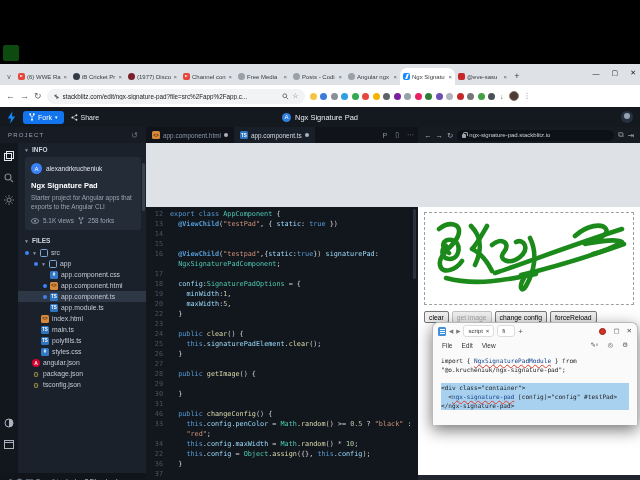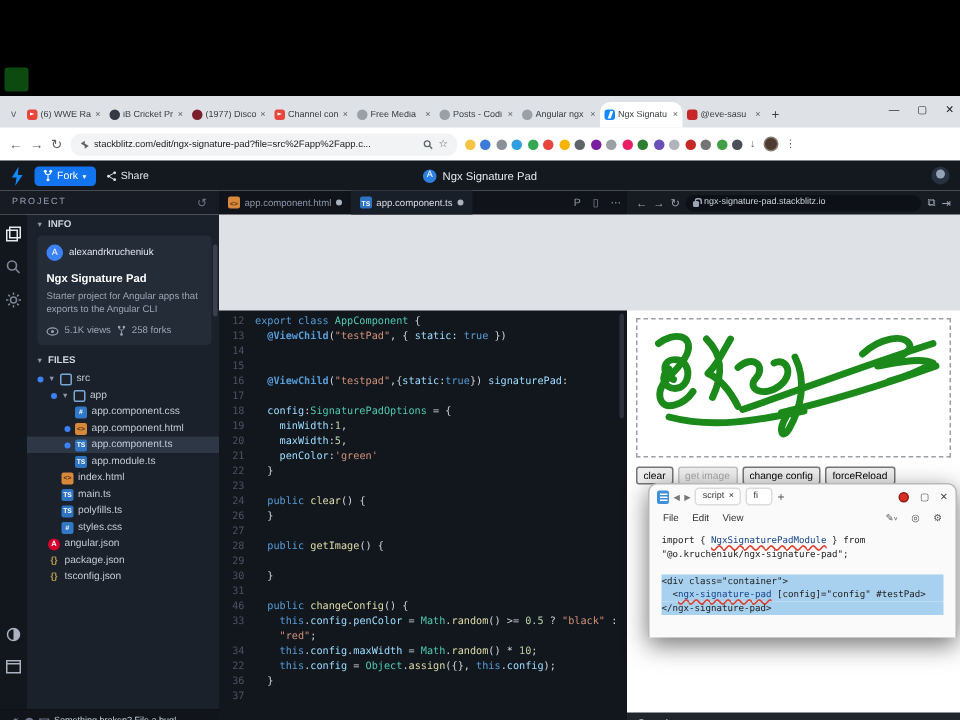--- a/index.html
+++ b/index.html
@@ -463,50 +463,54 @@
           </div>
           <div class="eline">
             <span class="ln">15</span>
             <span class="cd"></span>
           </div>
           <div class="eline">
             <span class="ln">16</span>
             <span class="cd"><span class="tk-pl">  </span><span class="tk-deco">@ViewChild</span><span class="tk-pl">(</span><span class="tk-str">"testpad"</span><span class="tk-pl">,{</span><span class="tk-prop">static</span><span class="tk-pl">:</span><span class="tk-kw">true</span><span class="tk-pl">}) </span><span class="tk-prop">signaturePad</span><span class="tk-pl">:</span></span>
           </div>
           <div class="eline">
+            <span class="ln"></span>
+            <span class="cd"><span class="tk-pl">  </span><span class="tk-ty">NgxSignaturePadComponent</span><span class="tk-pl">;</span></span>
+          </div>
+          <div class="eline">
             <span class="ln">17</span>
             <span class="cd"></span>
           </div>
           <div class="eline">
             <span class="ln">18</span>
             <span class="cd"><span class="tk-pl">  </span><span class="tk-prop">config</span><span class="tk-pl">:</span><span class="tk-ty">SignaturePadOptions</span><span class="tk-pl"> = {</span></span>
           </div>
           <div class="eline">
             <span class="ln">19</span>
             <span class="cd"><span class="tk-pl">    </span><span class="tk-prop">minWidth</span><span class="tk-pl">:</span><span class="tk-num">1</span><span class="tk-pl">,</span></span>
           </div>
           <div class="eline">
             <span class="ln">20</span>
             <span class="cd"><span class="tk-pl">    </span><span class="tk-prop">maxWidth</span><span class="tk-pl">:</span><span class="tk-num">5</span><span class="tk-pl">,</span></span>
           </div>
           <div class="eline">
-            <span class="ln">21</span>
-            <span class="cd"><span class="tk-pl">    </span><span class="tk-prop">penColor</span><span class="tk-pl">:</span><span class="tk-str">'green'</span></span>
-          </div>
-          <div class="eline">
             <span class="ln">22</span>
             <span class="cd"><span class="tk-pl">  }</span></span>
           </div>
           <div class="eline">
             <span class="ln">23</span>
             <span class="cd"></span>
           </div>
           <div class="eline">
             <span class="ln">24</span>
             <span class="cd"><span class="tk-pl">  </span><span class="tk-kw">public </span><span class="tk-fn">clear</span><span class="tk-pl">() {</span></span>
+          </div>
+          <div class="eline">
+            <span class="ln">25</span>
+            <span class="cd"><span class="tk-pl">    </span><span class="tk-kw">this</span><span class="tk-pl">.</span><span class="tk-prop">signaturePadElement</span><span class="tk-pl">.</span><span class="tk-fn">clear</span><span class="tk-pl">();</span></span>
           </div>
           <div class="eline">
             <span class="ln">26</span>
             <span class="cd"><span class="tk-pl">  }</span></span>
           </div>
           <div class="eline">
             <span class="ln">27</span>
             <span class="cd"></span>
           </div>
           <div class="eline">

